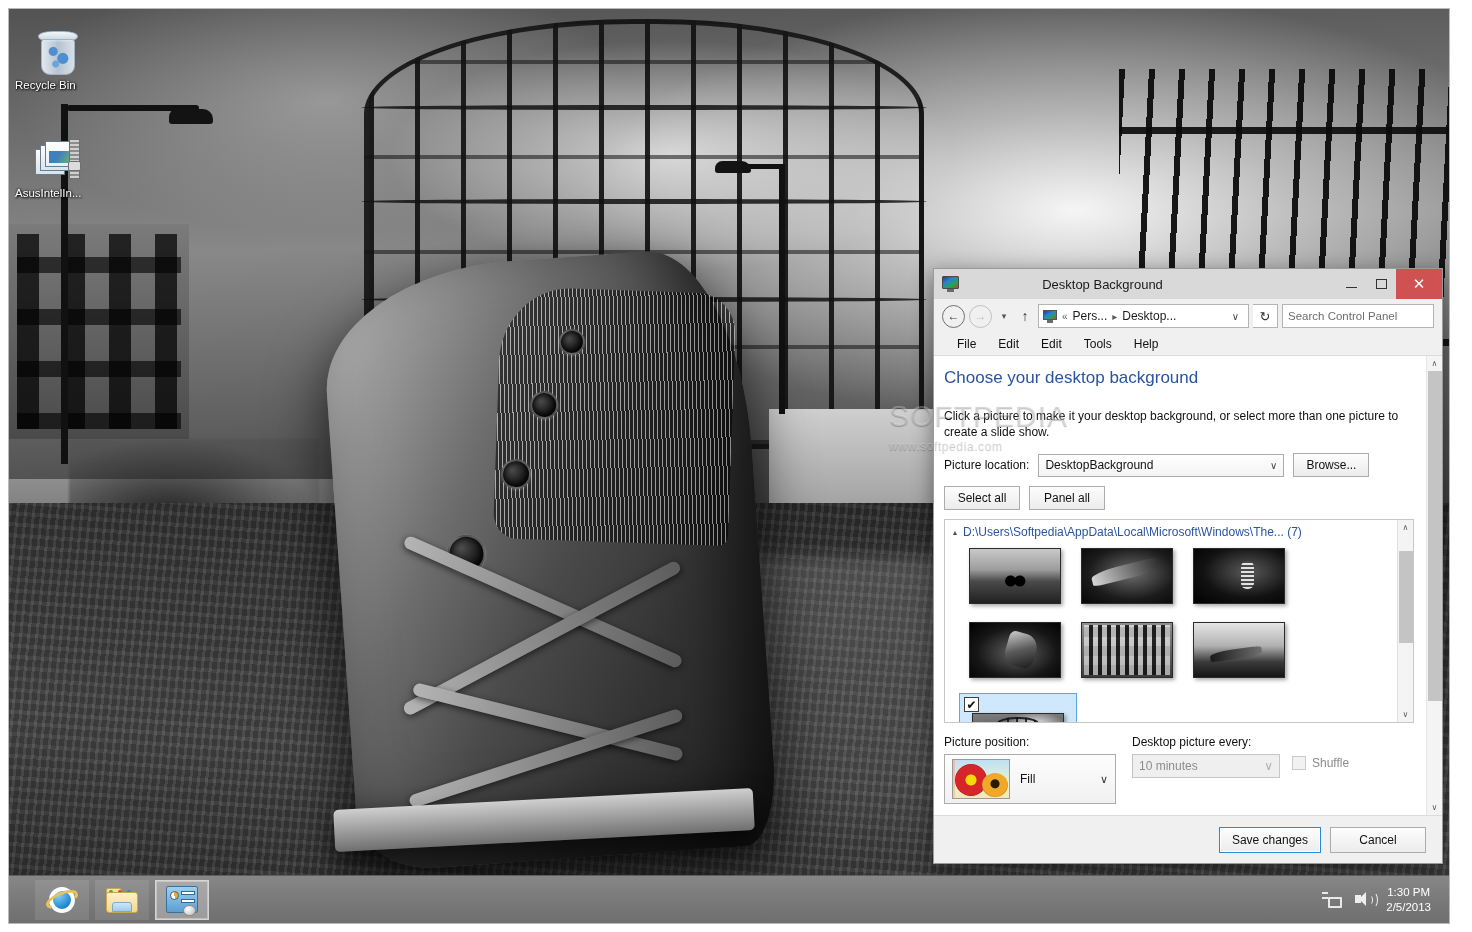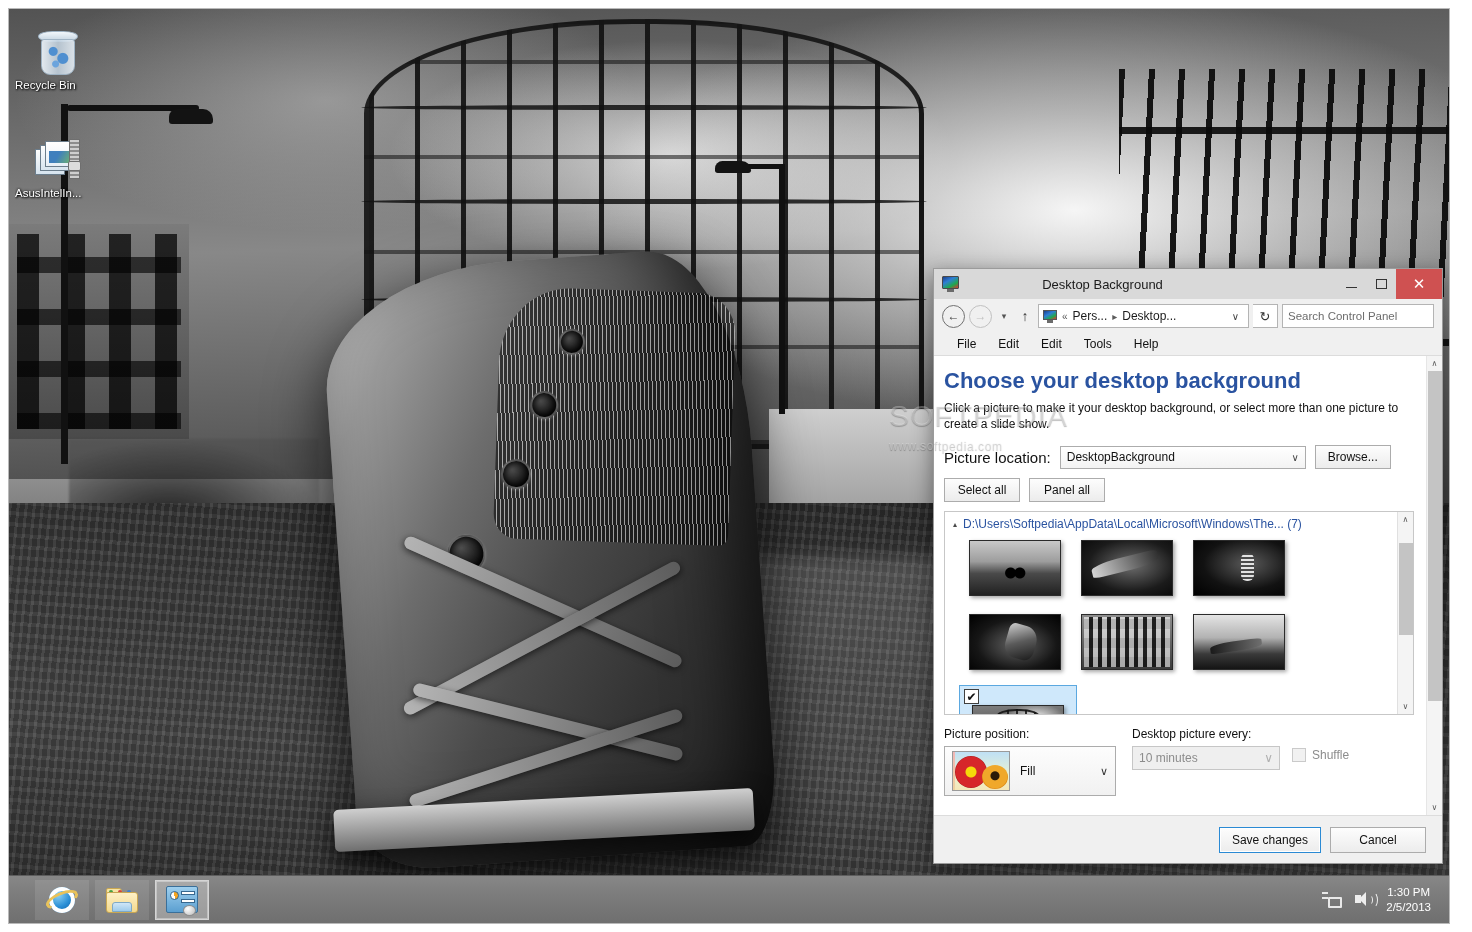--- a/index.html
+++ b/index.html
@@ -336,25 +336,25 @@
   .menubar {
     height: 22px; display: flex; align-items: center; gap: 0;
     padding-left: 12px; background: #f0f0f0; flex: none;
   }
   .menubar span { padding: 0 11px; font-size: 12px; color: #111; cursor: default; }
 
   .content-wrap { flex: 1; display: flex; background: #fff; border-top: 1px solid #dcdcdc; min-height: 0; }
   .content {
     flex: 1; padding: 12px 12px 0 10px; overflow: hidden; position: relative;
   }
-  .h1 { color: #2a53a0; font-size: 22px; margin-bottom: 6px; font-weight: bold; }
+  .h1 { color: #2a53a0; font-size: 17px; margin-bottom: 20px; font-weight: normal; }
   .subtext { font-size: 12px; color: #111; line-height: 16px; margin-bottom: 13px; max-width: 470px; }
 
   .row { display: flex; align-items: center; gap: 9px; margin-bottom: 9px; }
-  .lbl { font-size: 15px; color: #111; }
+  .lbl { font-size: 12px; color: #111; }
   .combo {
     height: 23px; border: 1px solid #acacac; background: #fff;
     display: flex; align-items: center; padding: 0 6px; font-size: 12px; color: #111;
   }
   .combo .cv { flex: 1; }
   .combo .carat { font-size: 10px; color: #444; }
   #picloc { width: 246px; background: linear-gradient(180deg,#fff,#f3f3f3); }
   .btn {
     height: 24px; min-width: 76px; padding: 0 12px;
     border: 1px solid #acacac; background: linear-gradient(180deg,#fdfdfd,#ececec);

